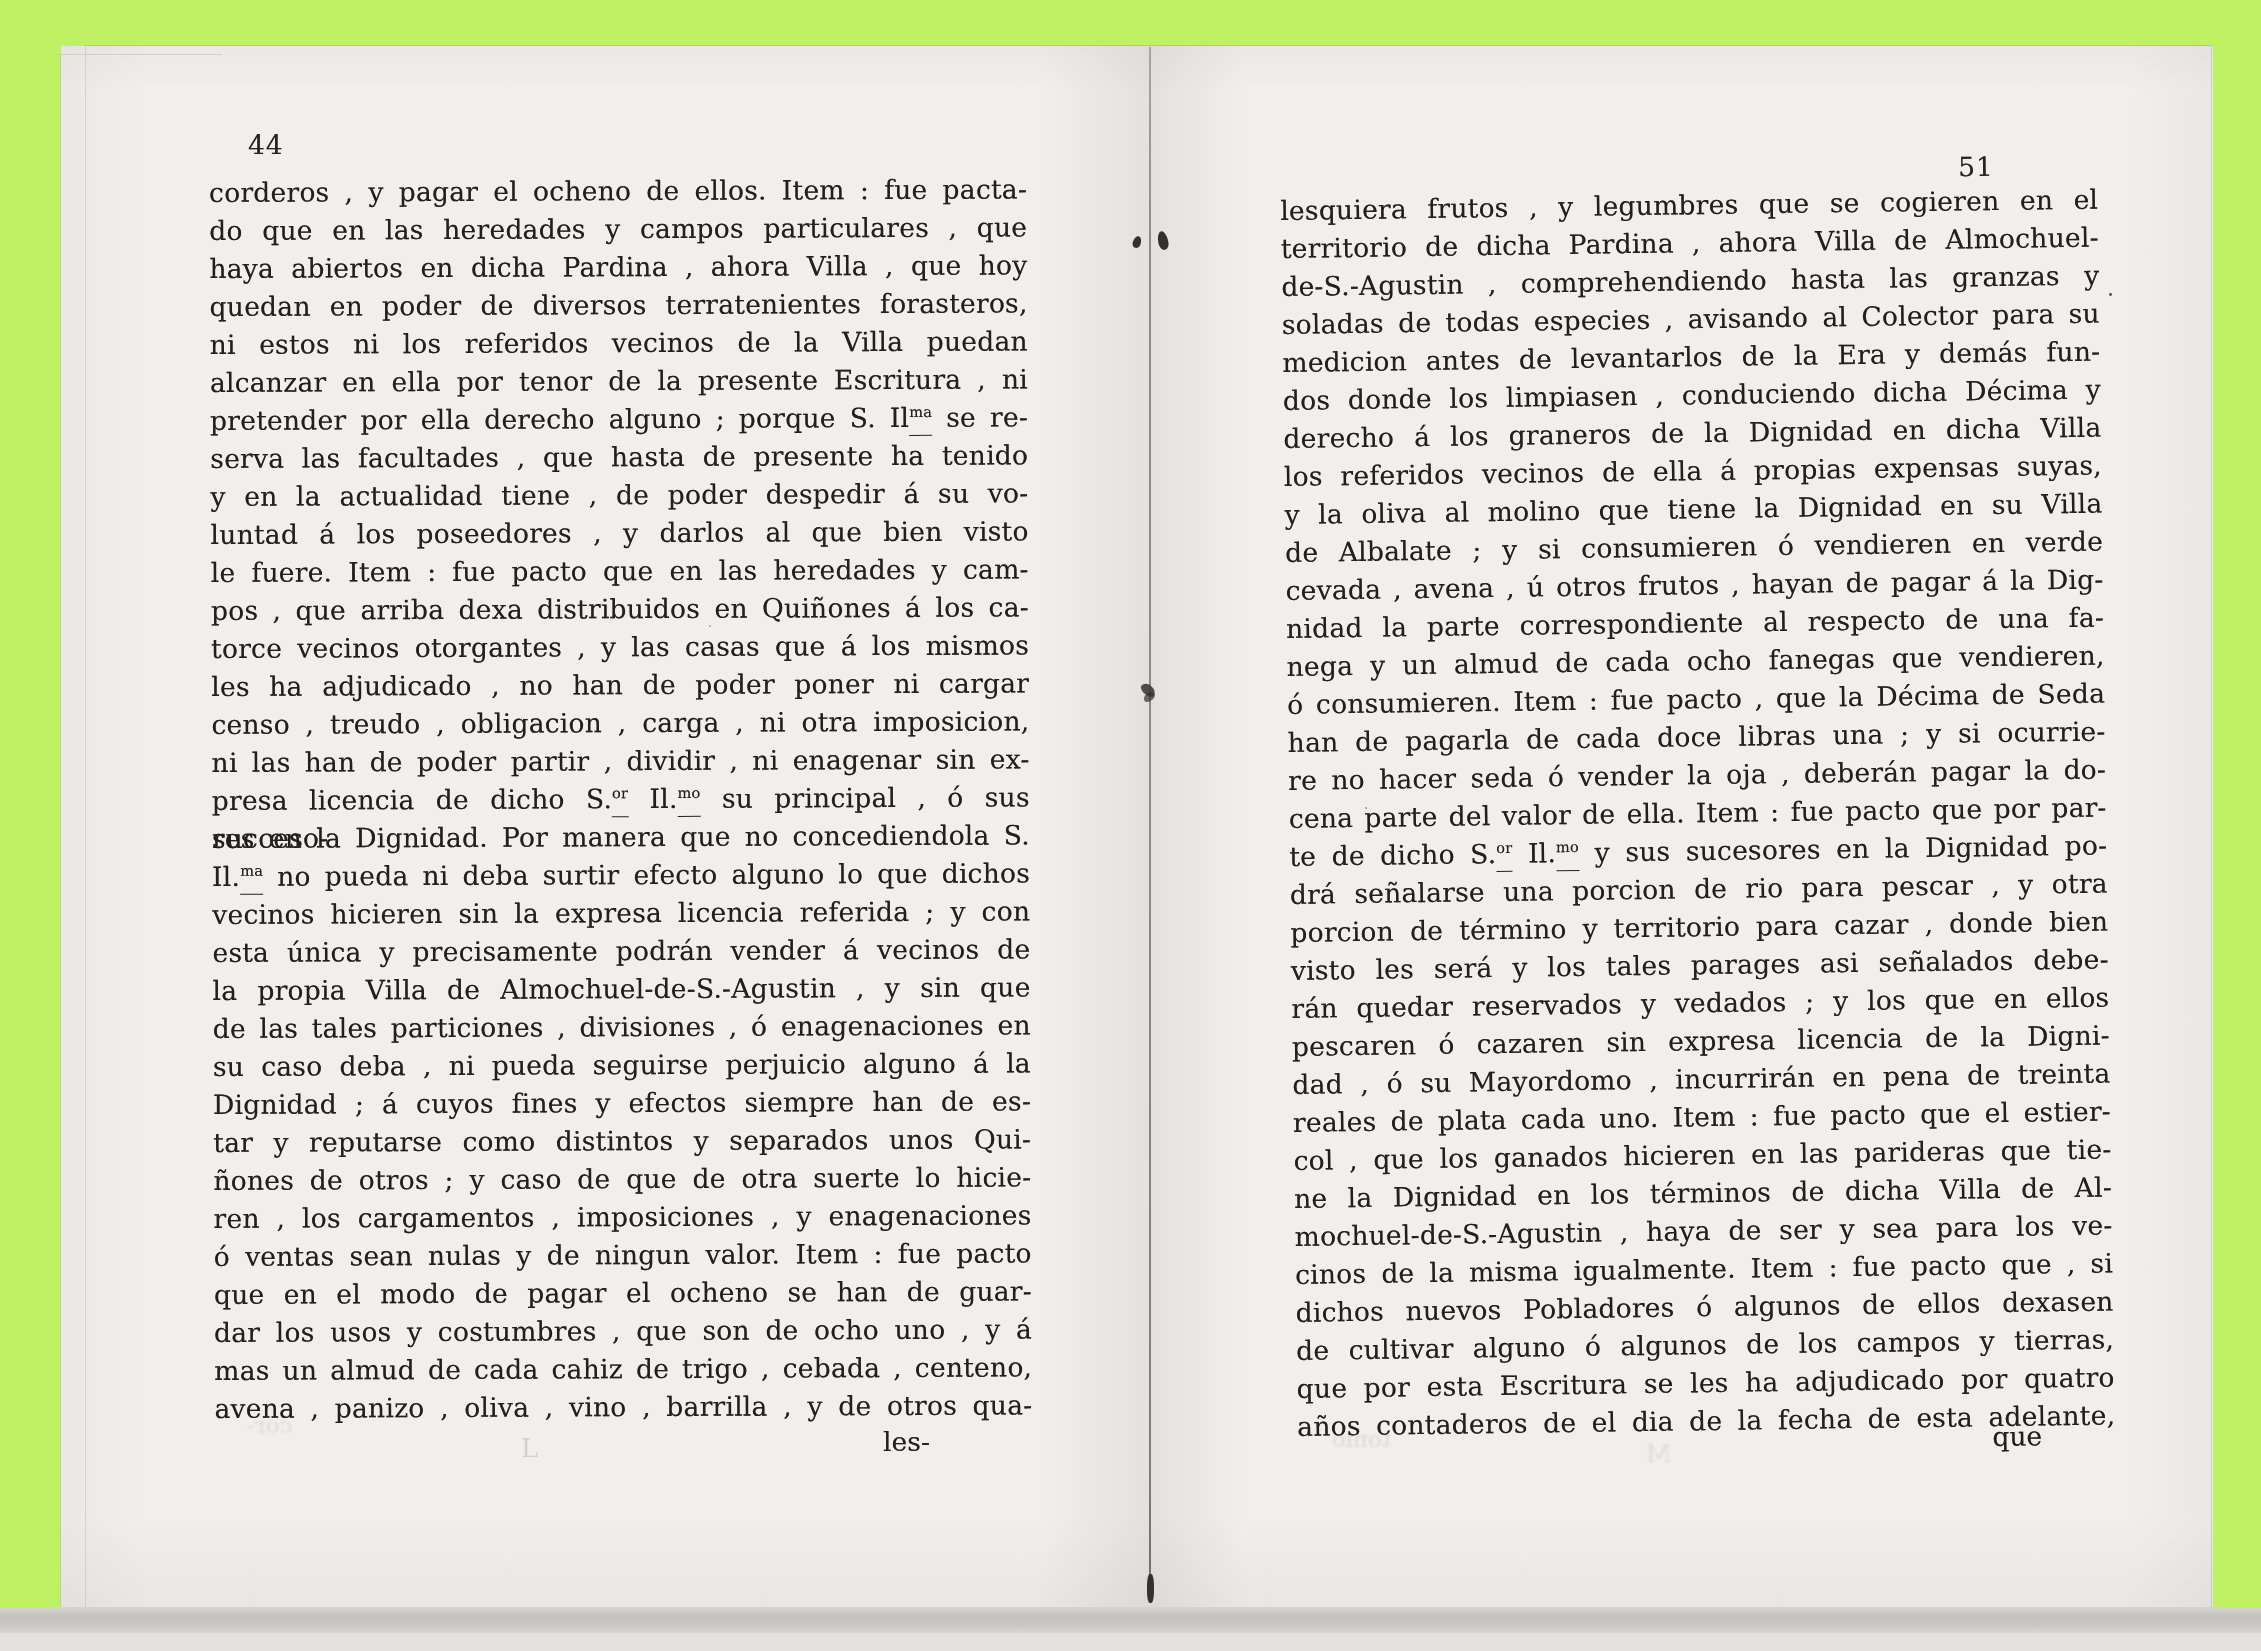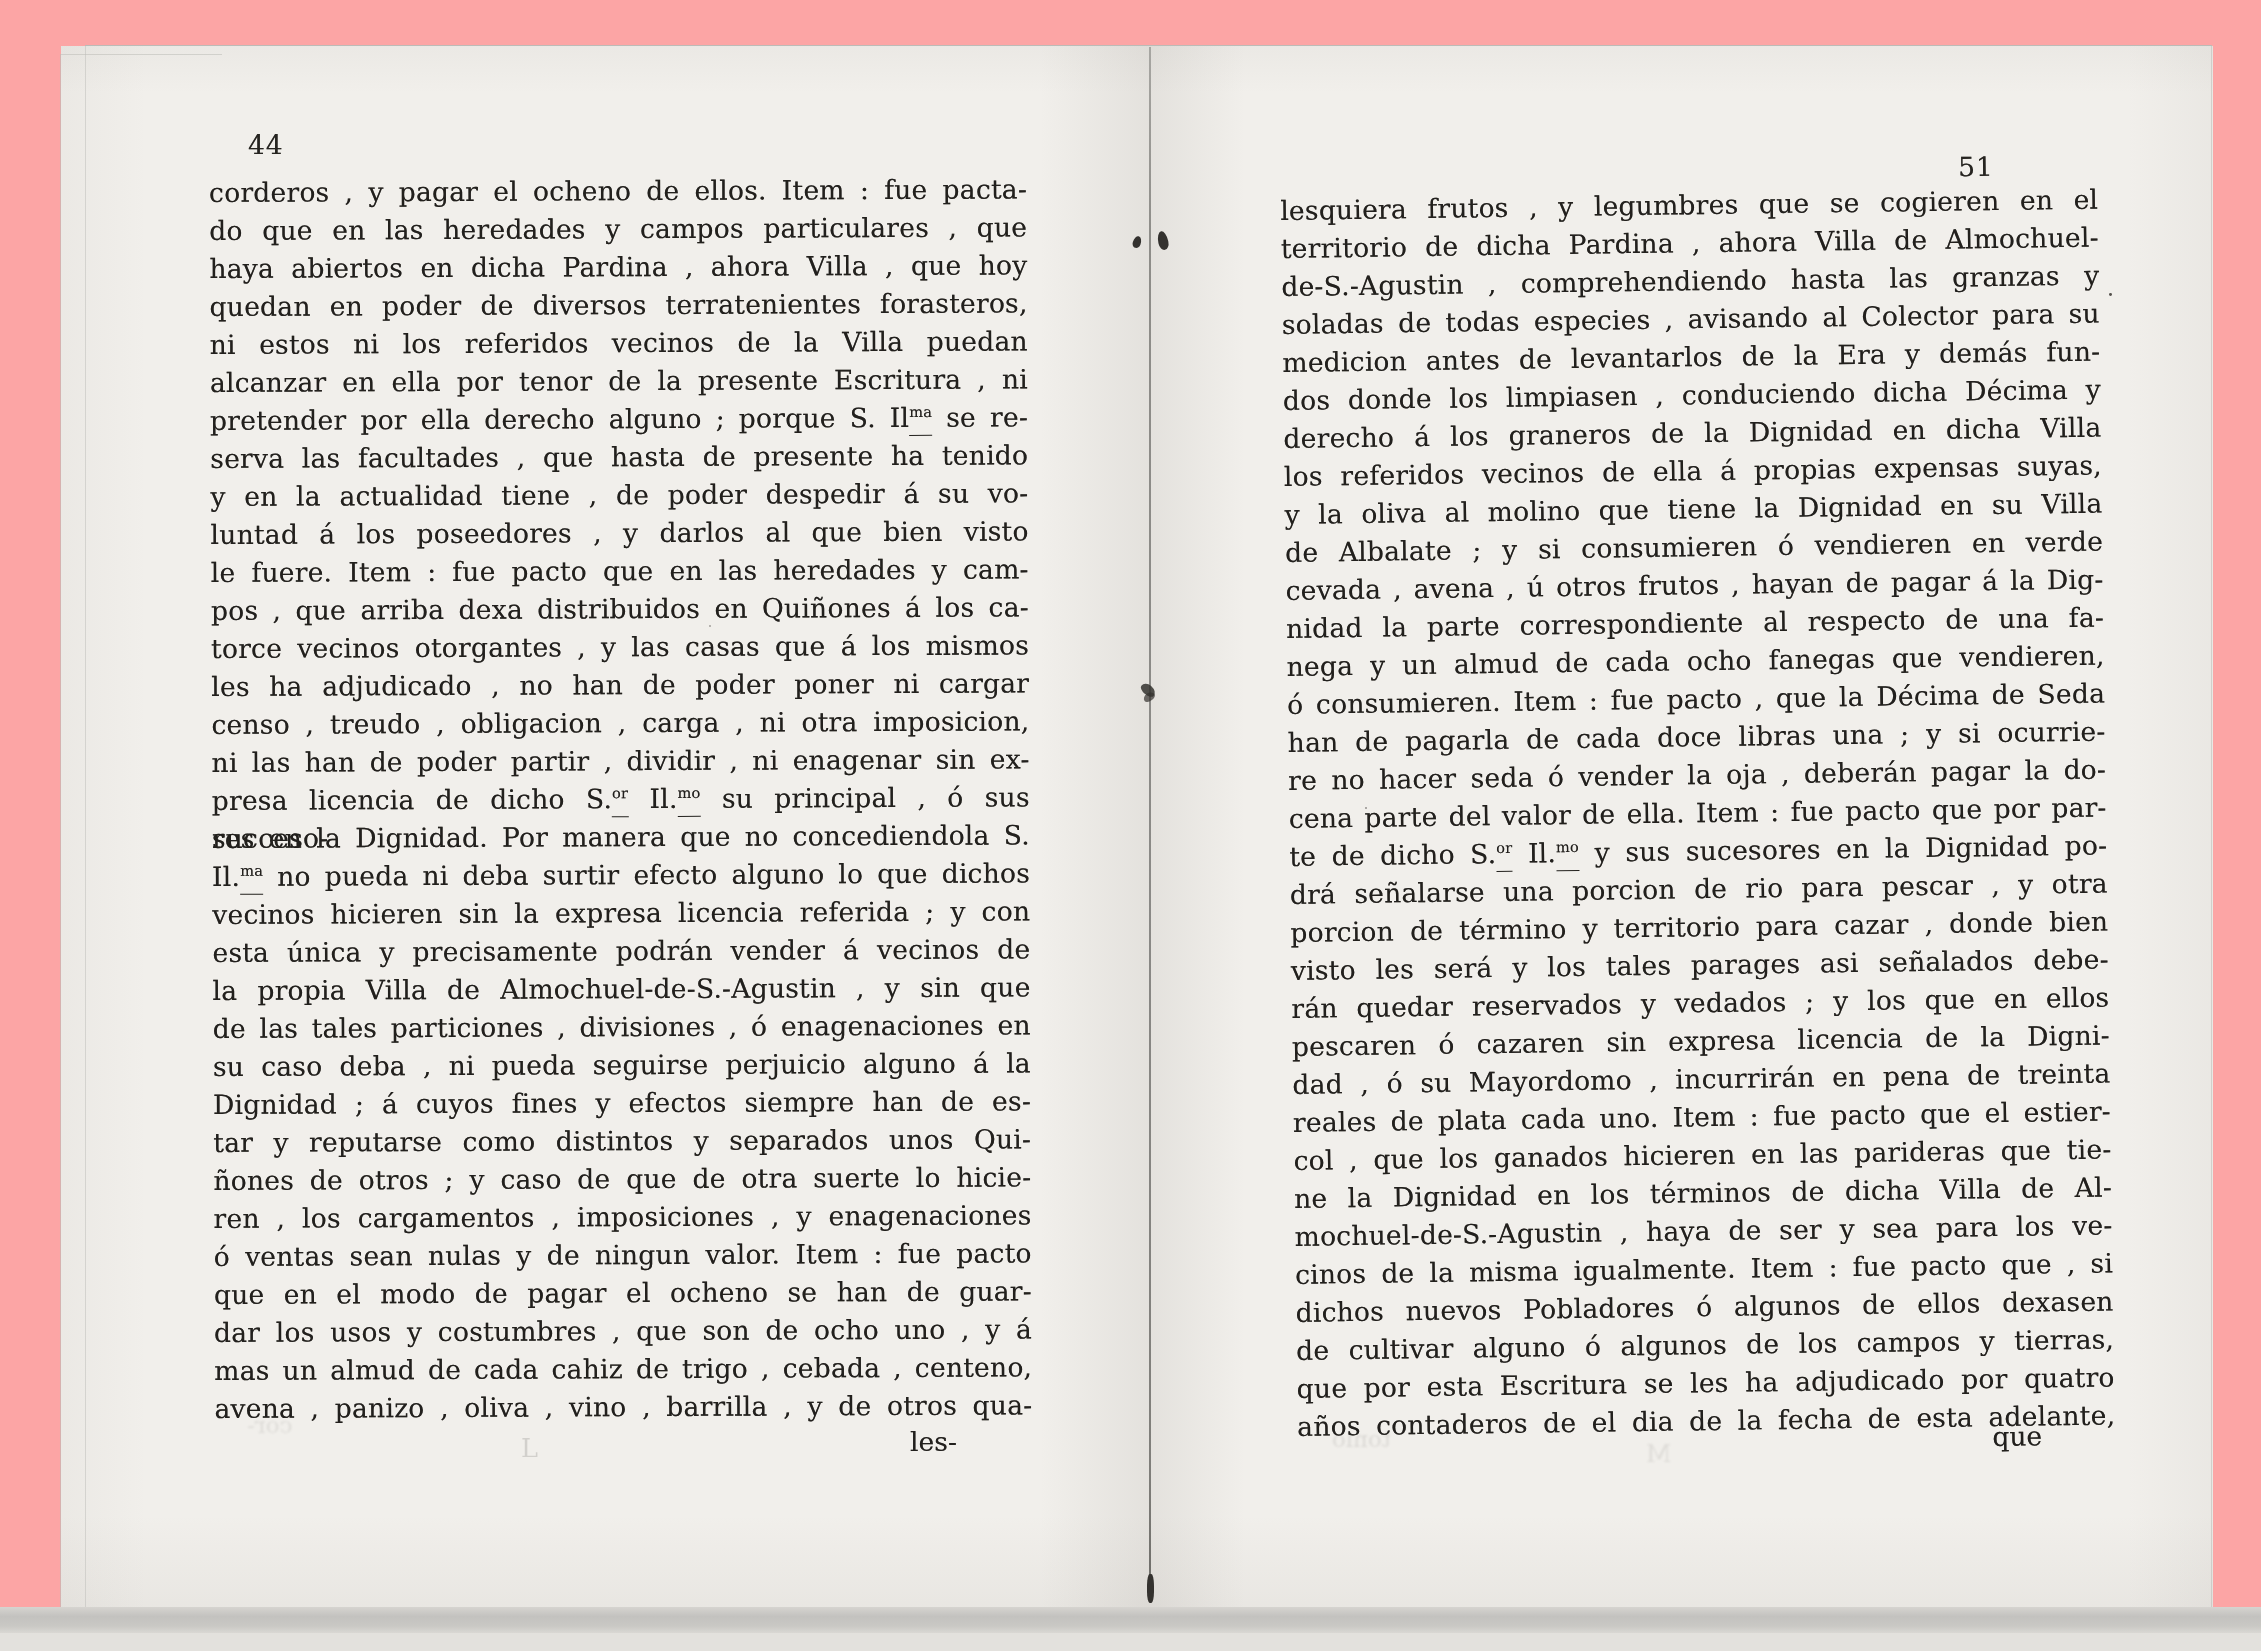--- a/index.html
+++ b/index.html
@@ -1,18 +1,18 @@
 <!DOCTYPE html>
 <html style="font-size:7.6px"><head>
 <meta charset="utf-8">
 <style>
   html,body{margin:0;padding:0;background:#d8d6d2;}
   .screen{
     position:relative;width:2261px;height:1651px;overflow:hidden;
-    background:#fca5a5;
+    background:#bef264;
     font-family:"DejaVu Serif","Liberation Serif",serif;
     color:#201e1b;
   }
   
   .spread{
     position:absolute;left:61px;top:46px;width:2152px;height:1563px;
     background:
       linear-gradient(90deg, rgba(140,134,126,0.06) 0%, rgba(0,0,0,0) 4%),
       linear-gradient(270deg, rgba(140,134,126,0.07) 0%, rgba(0,0,0,0) 4%),
       linear-gradient(90deg, rgba(0,0,0,0) 45.5%, rgba(110,105,98,0.10) 50.6%, rgba(0,0,0,0) 55%),
@@ -55,21 +55,21 @@
     position:absolute;font-size:26.6px;letter-spacing:0.9px;color:#262420;
     text-shadow:0 0 0.5px rgba(32,30,27,0.5);
   }
   .pn-left{left:248px;top:129px;}
   .pn-right{left:1958px;top:151px;transform:rotate(-0.8deg);}
   .catchword{
     position:absolute;width:818px;font-size:26.6px;line-height:38px;
     text-align:right;color:#22201d;text-shadow:0 0 0.5px rgba(32,30,27,0.55);
   }
   .cw-left{left:209px;top:1423px;padding-right:0;}
-  .cw-left span{margin-right:70px;}
+  .cw-left span{margin-right:97px;}
   .cw-right{left:1280px;top:1428px;transform:rotate(-0.8deg);transform-origin:0 0;}
   .cw-right span{margin-right:56px;text-align:right;}
   
   .ghost{
     position:absolute;color:#5a5854;filter:blur(0.9px);
     font-size:23px;pointer-events:none;
   }
   .mirror{transform:scaleX(-1);}
 </style>
 </head>

